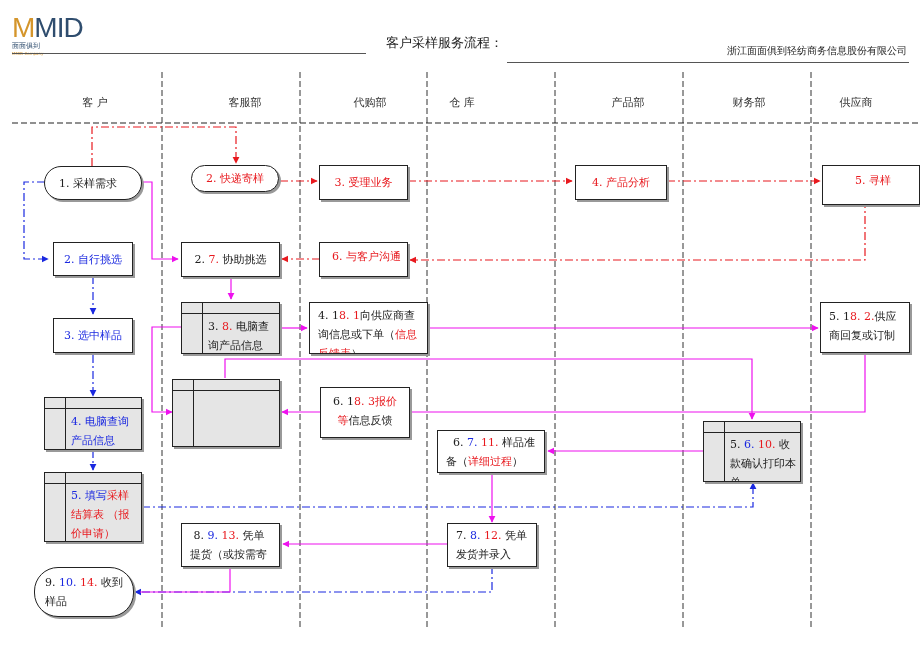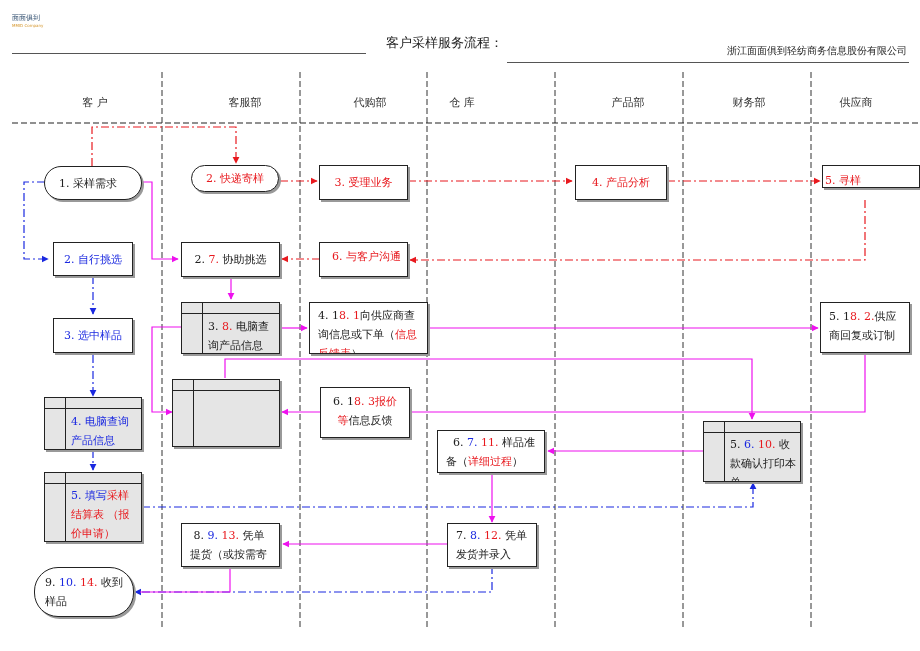--- a/index.html
+++ b/index.html
@@ -24,20 +24,21 @@
   .doc .txt{position:absolute;left:26px;right:4px;top:14px;bottom:0;overflow:hidden;}
   .r{color:#e8191e;}
   .b{color:#1a28e0;}
   .k{color:#222;}
   svg.lines{position:absolute;left:0;top:0;}
 </style>
 </head>
 <body>
 
 <div class="abs logo">
+  <div class="logo-mm"><span class="m1">M</span><span class="m2">MID</span></div>
   <div class="logo-sub">面面俱到</div>
   <div class="logo-sub2">MMID Company</div>
 </div>
 <div class="abs hline" style="left:12px;top:53px;width:354px;"></div>
 <div class="abs title" style="left:386px;top:34px;">客户采样服务流程：</div>
 <div class="abs hline" style="left:507px;top:62px;width:402px;"></div>
 <div class="abs company" style="left:727px;top:44px;">浙江面面俱到轻纺商务信息股份有限公司</div>
 
 <div class="abs lane-header" style="left:45px;top:95px;">客  户</div>
 <div class="abs lane-header" style="left:195px;top:95px;">客服部</div>
@@ -113,21 +114,21 @@
 </div>
 
 <div class="box center" style="left:319px;top:165px;width:89px;height:35px;">
   <span class="r">3. 受理业务</span>
 </div>
 
 <div class="box center" style="left:575px;top:165px;width:92px;height:35px;">
   <span class="r">4. 产品分析</span>
 </div>
 
-<div class="box" style="left:822px;top:165px;width:98px;height:23px;padding-left:2px;padding-top:6px;">
+<div class="box" style="left:822px;top:165px;width:98px;height:40px;padding-left:32px;padding-top:6px;">
   <span class="r">5. 寻样</span>
 </div>
 
 <div class="box center" style="left:53px;top:242px;width:80px;height:34px;">
   <span class="b">2. 自行挑选</span>
 </div>
 
 <div class="box center" style="left:181px;top:242px;width:99px;height:35px;">
   <span><span class="k">2. </span><span class="r">7. </span><span class="k">协助挑选</span></span>
 </div>

